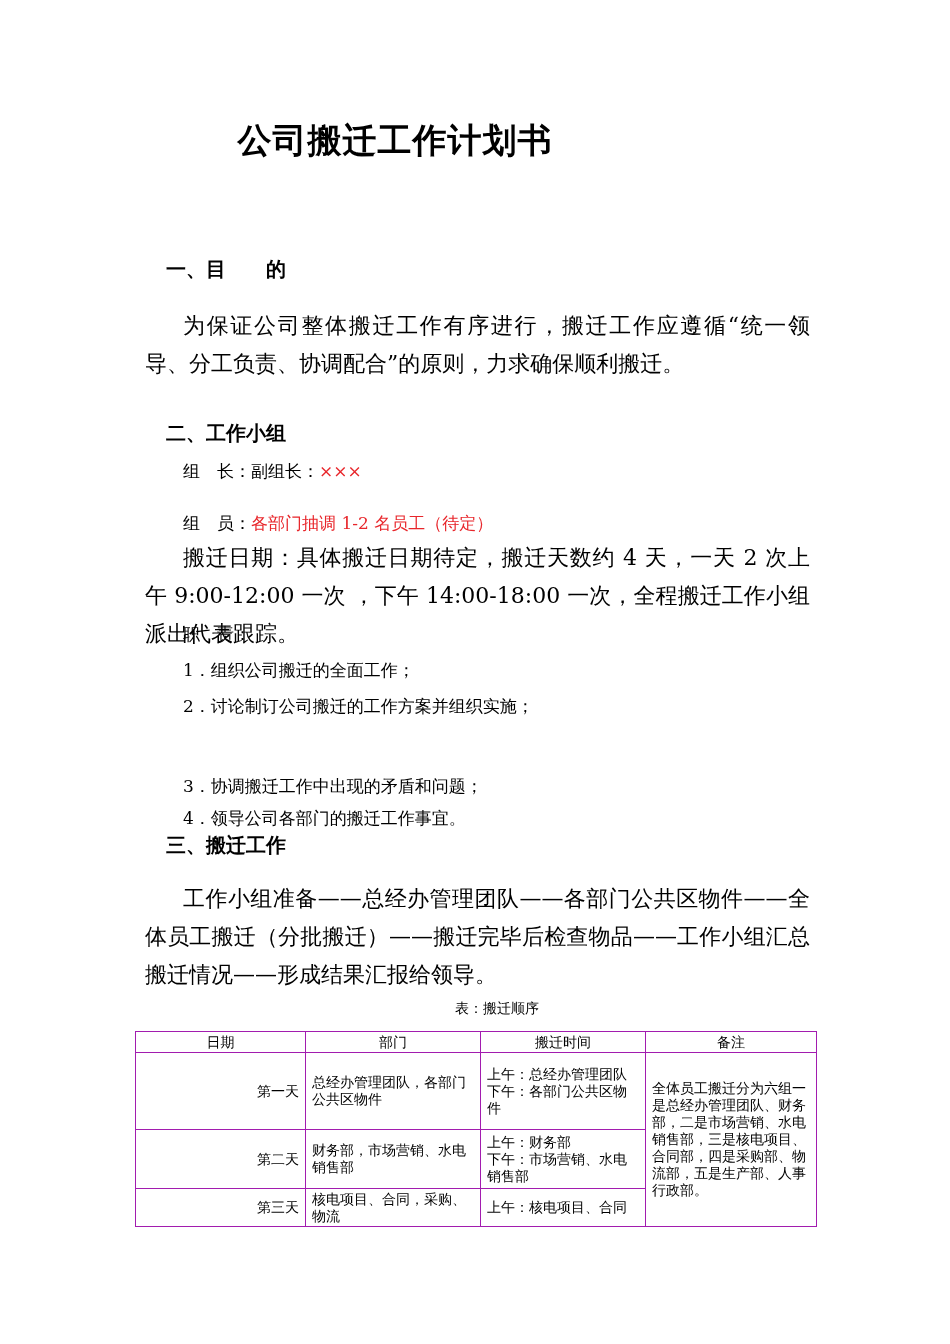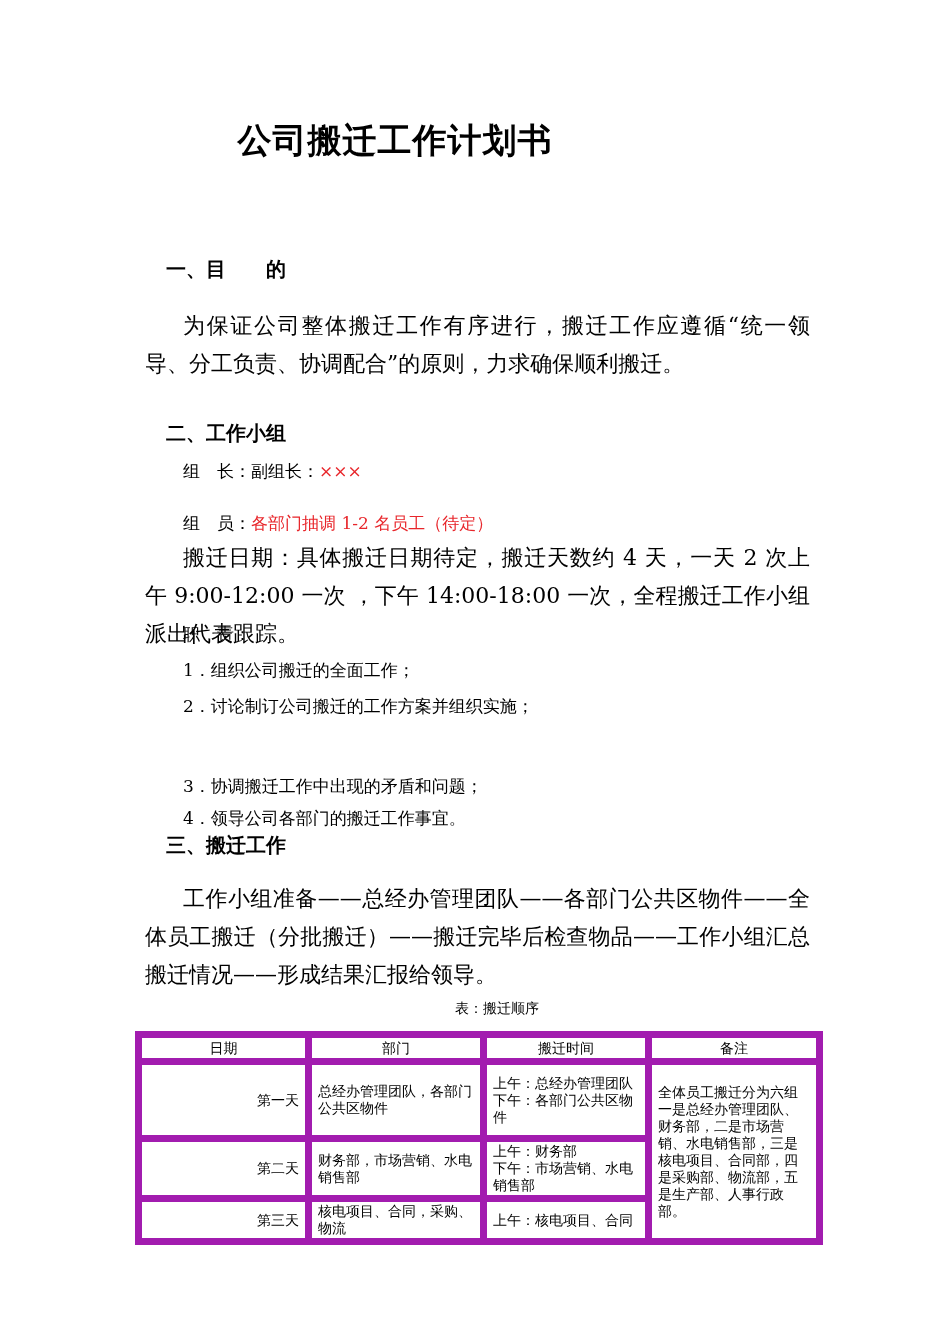--- a/index.html
+++ b/index.html
@@ -9,21 +9,21 @@
          font-family: "DejaVu Sans", "Liberation Sans", sans-serif; font-weight: bold; font-size: 34px; letter-spacing: 1px; }
   .section-heading { position: absolute; left: 145px; font-family: "DejaVu Sans", "Liberation Sans", sans-serif;
          font-weight: bold; font-size: 20px; margin-left: 21px; }
   .para { position: absolute; left: 145px; width: 665px; font-size: 22px; line-height: 38px; text-align: justify; }
   .indent { text-indent: 38px; }
   .line { position: absolute; left: 183px; font-size: 17px; line-height: 24px; white-space: nowrap; }
   .red { color: #e8262b; }
   .caption { position: absolute; top: 1000px; left: 0; width: 950px; text-align: center; font-size: 14px; padding-left: 22px; }
   table.move-table { position: absolute; top: 1031px; left: 135px; width: 681px; border-collapse: collapse;
          font-size: 14px; line-height: 17px; table-layout: fixed; }
-  table.move-table th, table.move-table td { border: 7px solid #a21caf; padding: 1px 6px; vertical-align: middle; }
+  table.move-table th, table.move-table td { border: 1px solid #a21caf; padding: 1px 6px; vertical-align: middle; }
   table.move-table th { font-weight: normal; text-align: center; height: 18px; }
   td.date-cell { text-align: right; }
   td.note-cell { vertical-align: top; padding-top: 10px; }
   .time-line { display: block; }
 </style>
 </head>
 <body>
 
 <div class="page-title">公司搬迁工作计划书</div>
 

